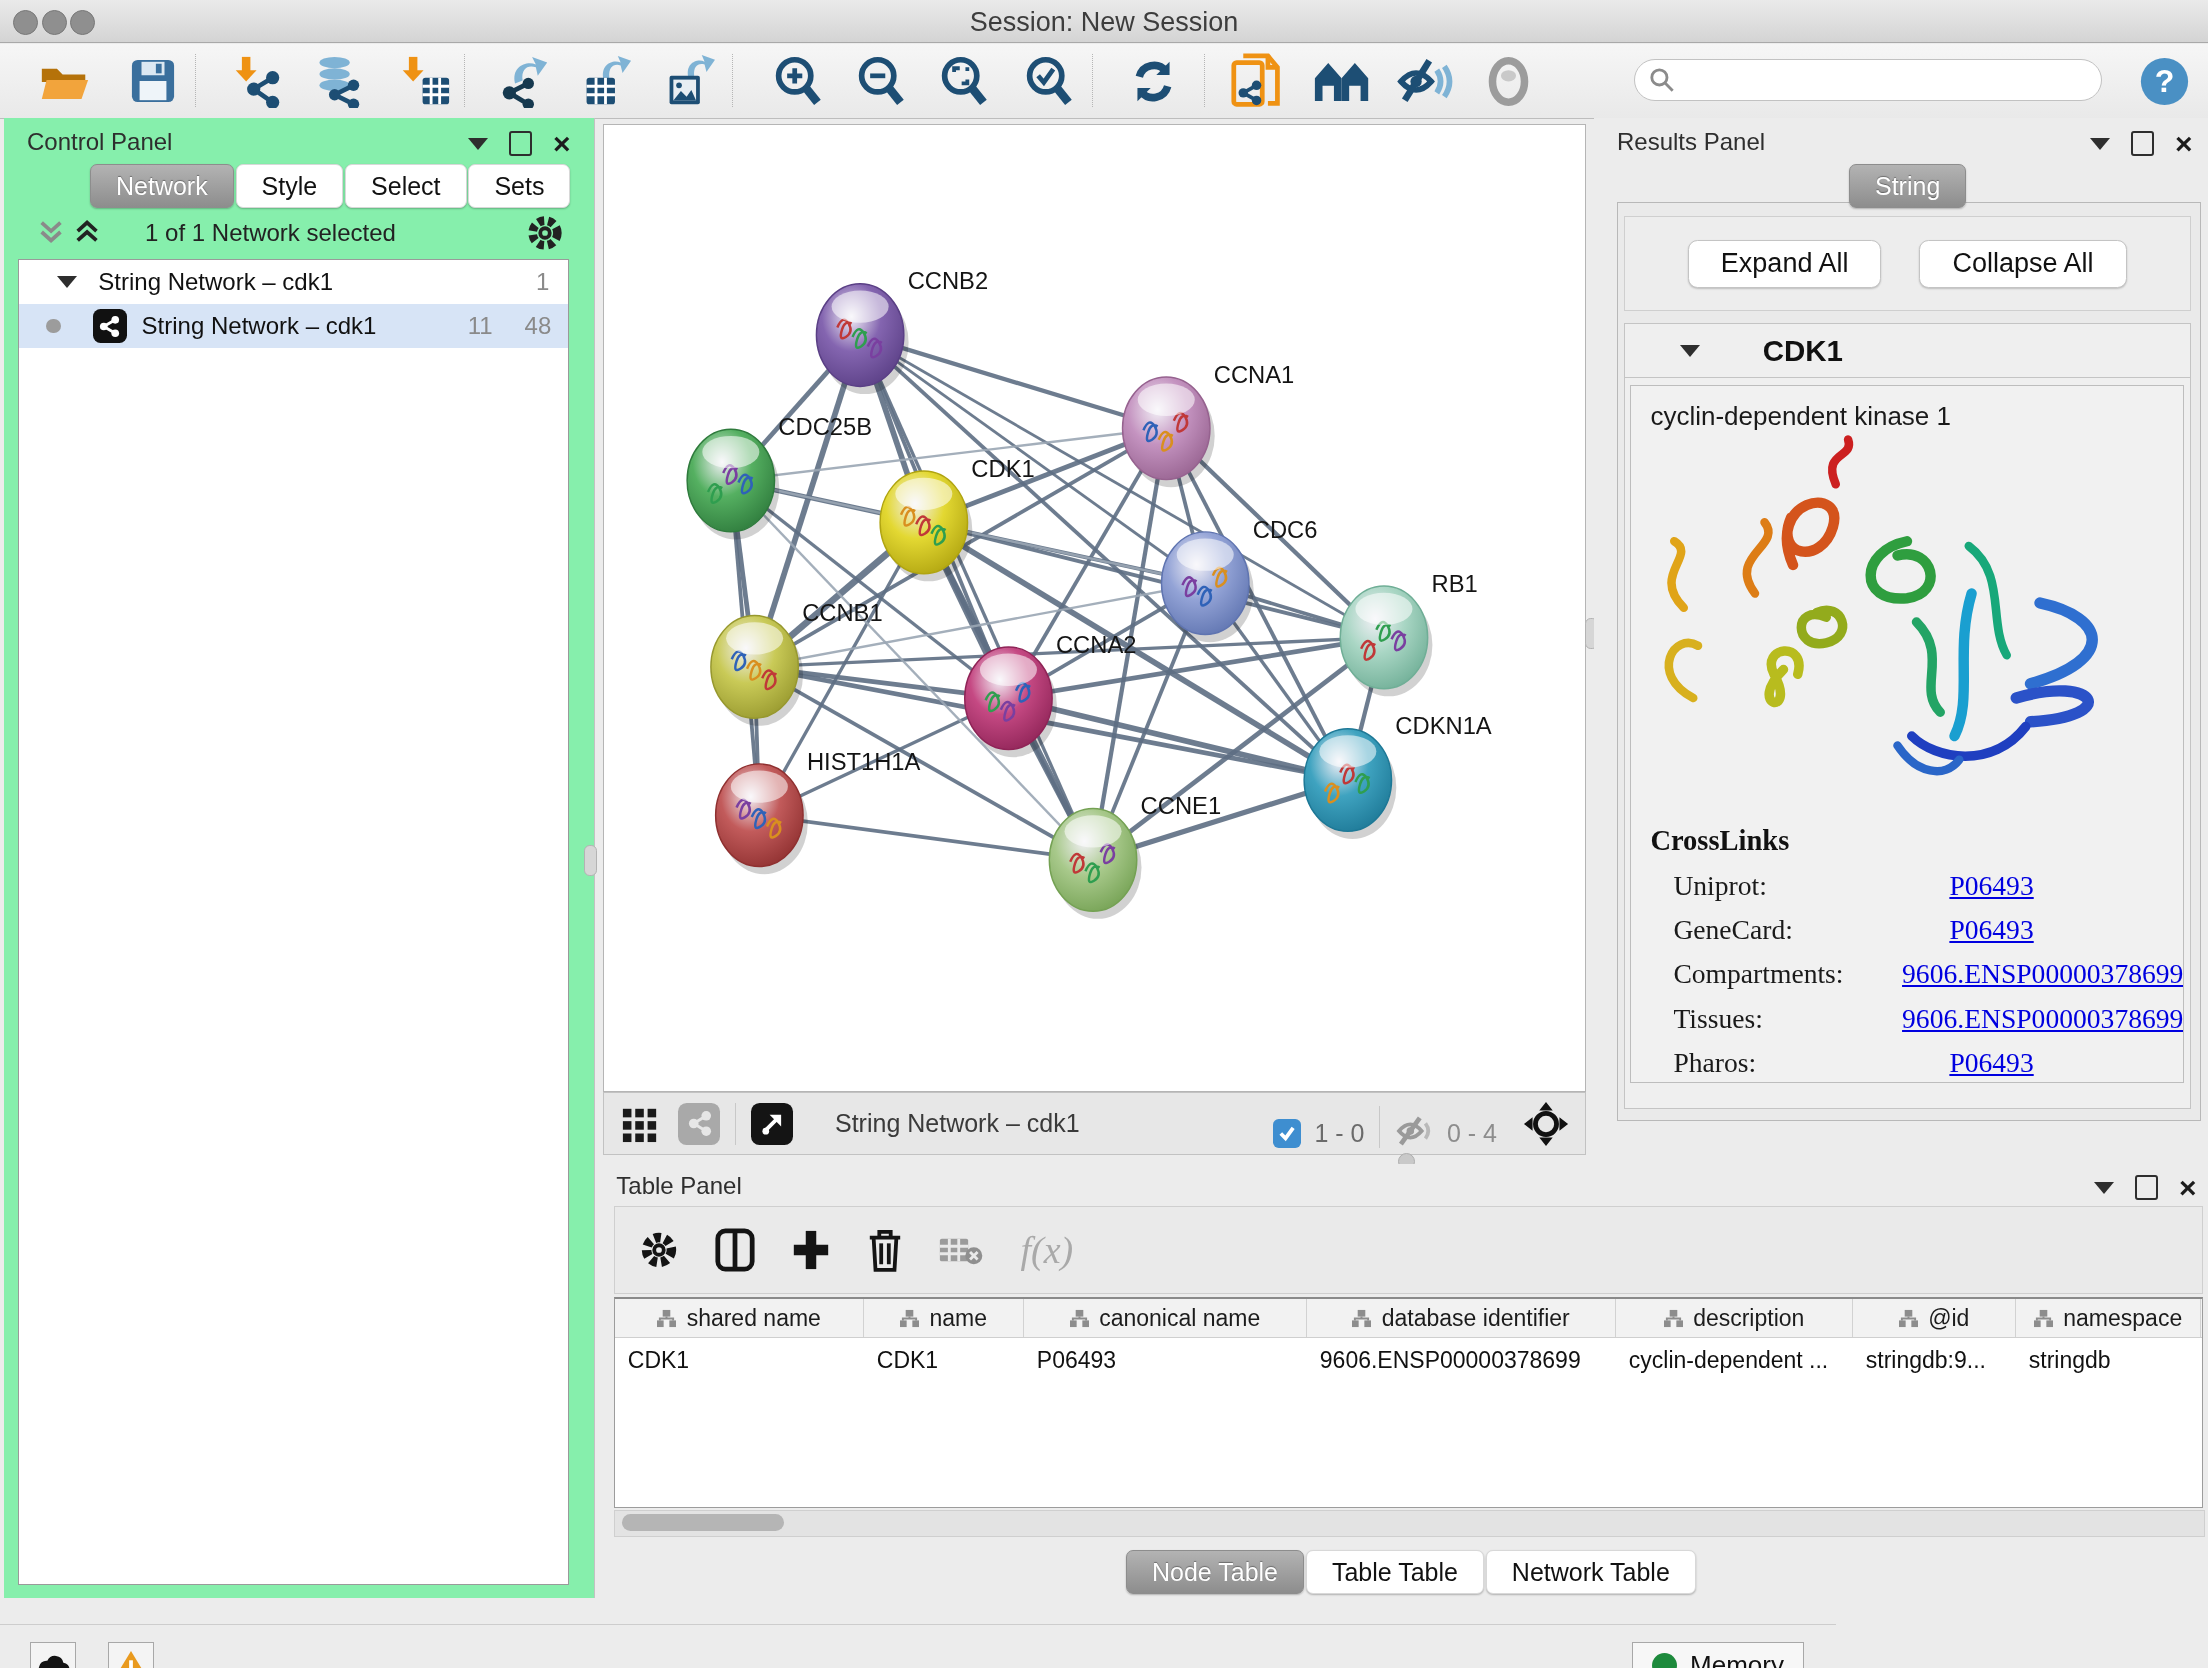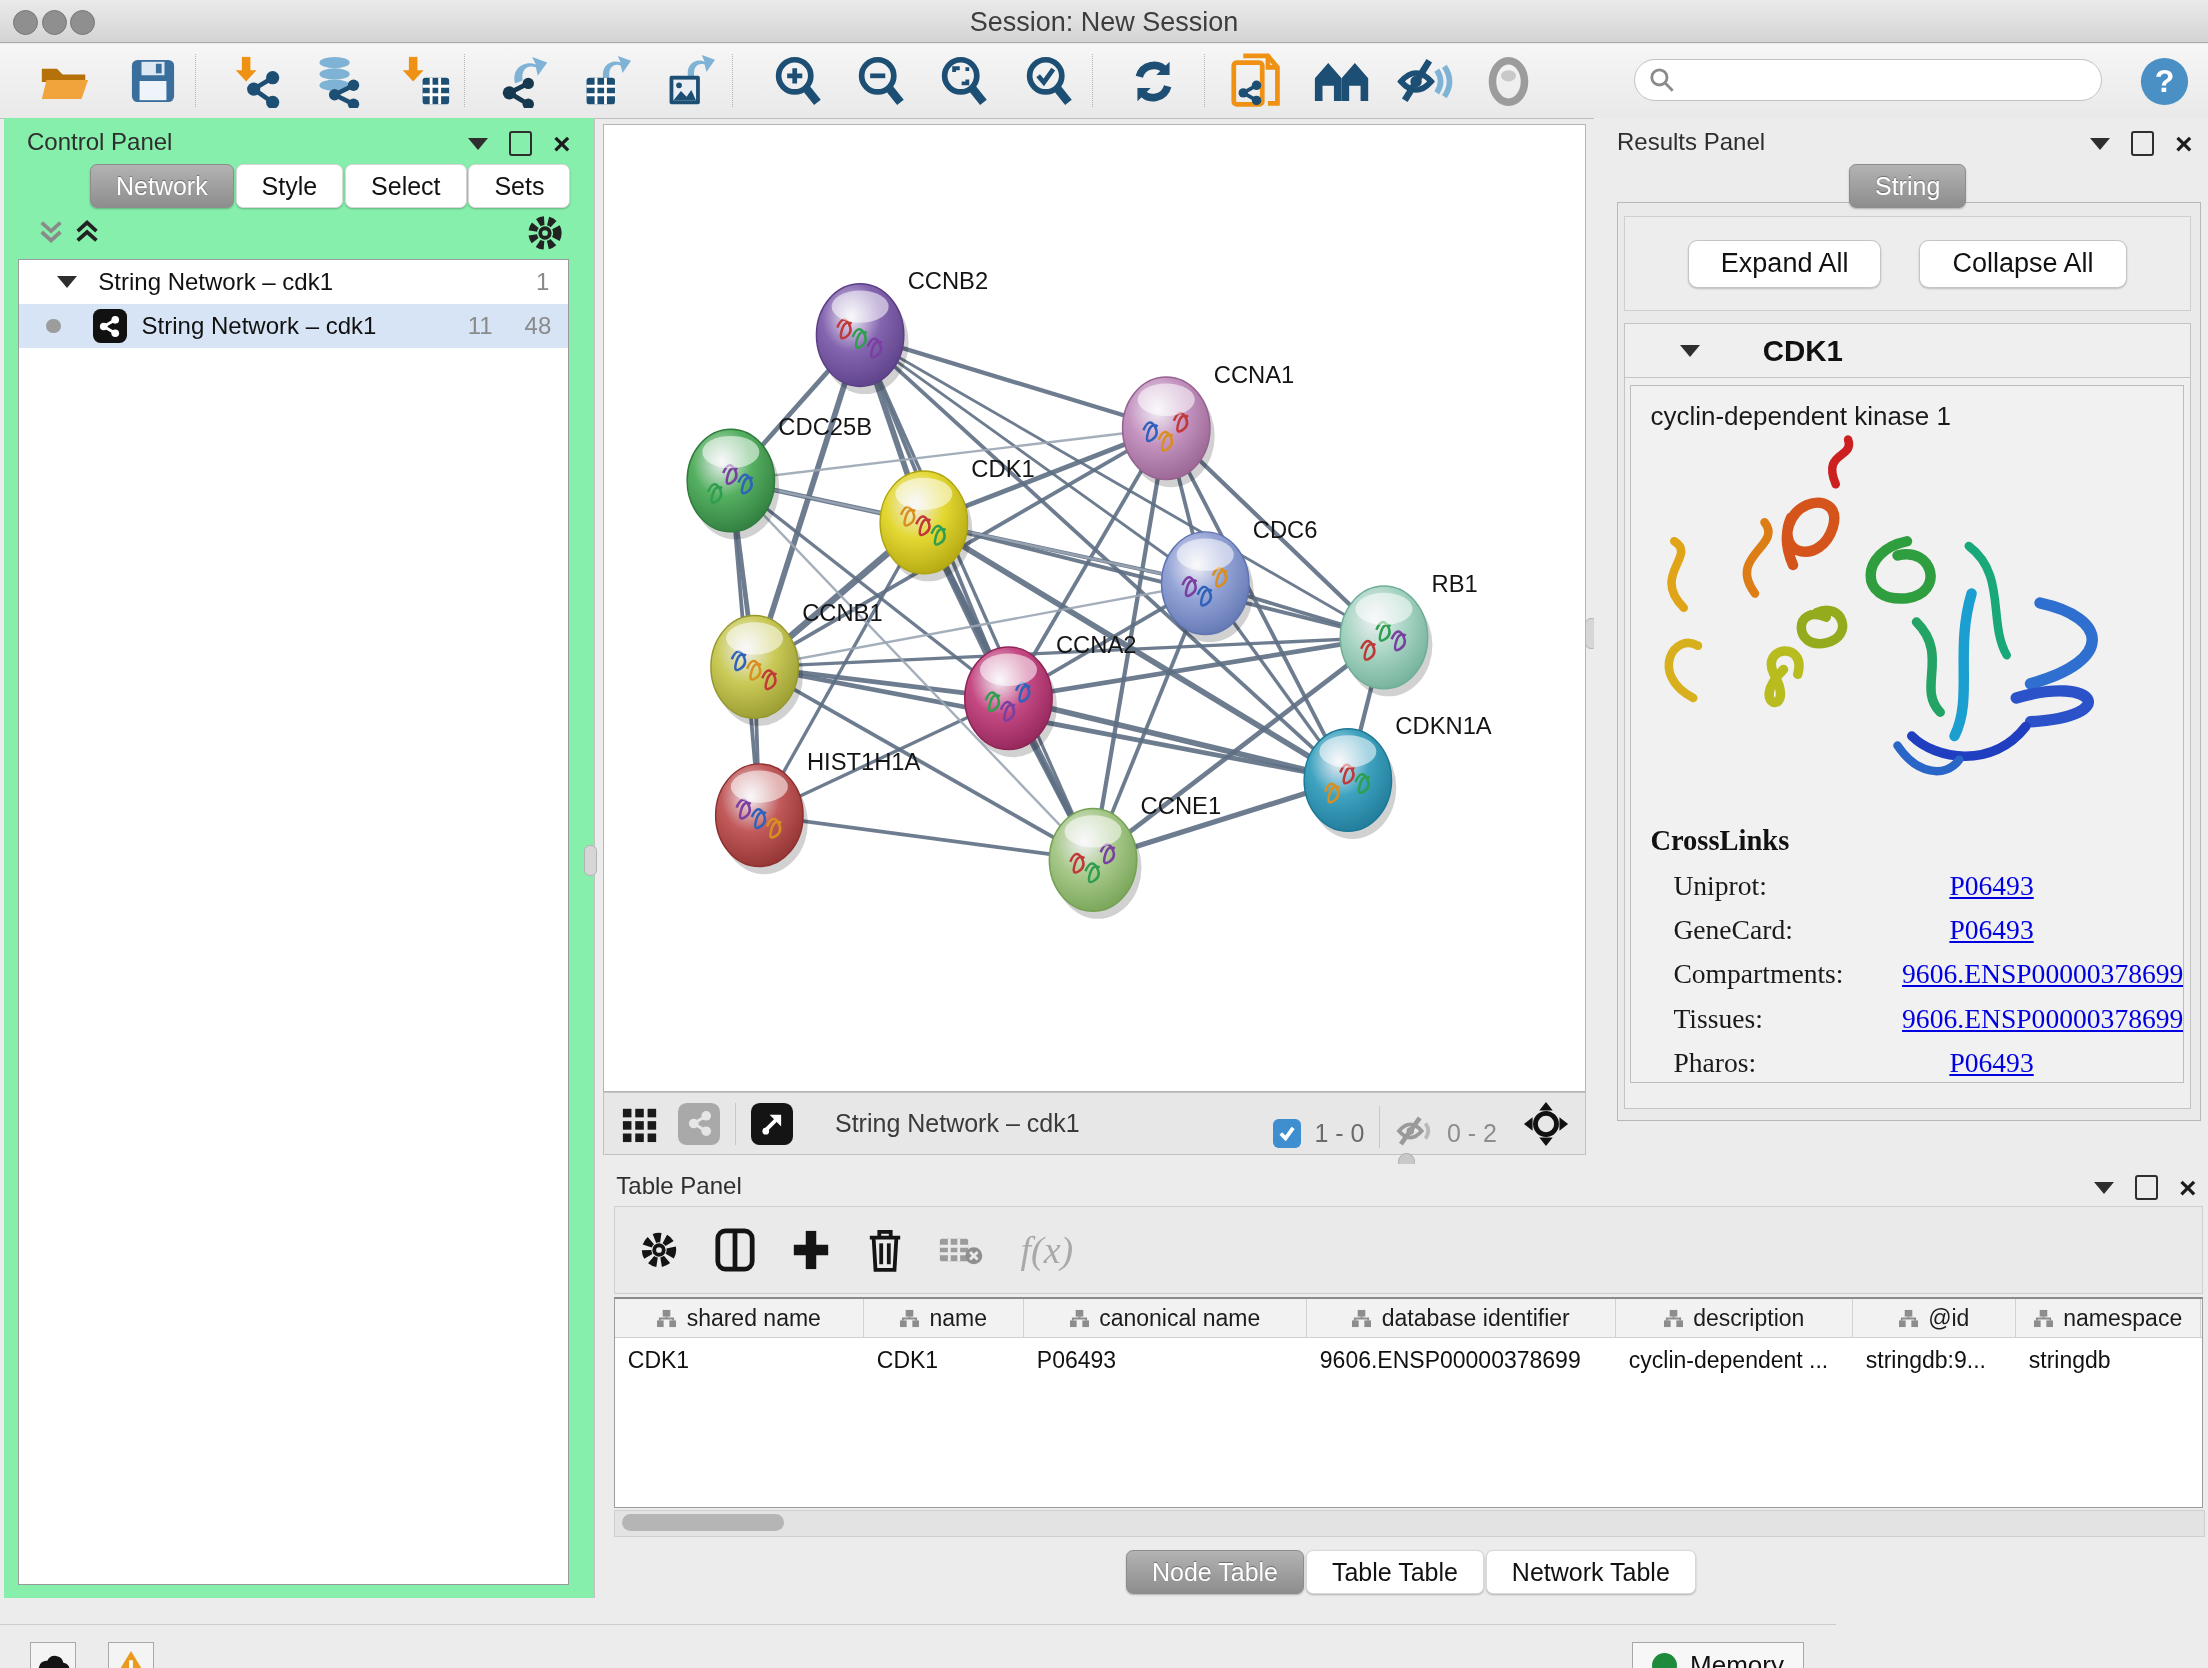--- a/index.html
+++ b/index.html
@@ -291,20 +291,21 @@
       </svg>
     </div>
   <div class="abs" style="left:68px;top:99px">
     <svg width="32" height="30" viewBox="0 0 34 32">
         <g fill="none" stroke="#222" stroke-width="4">
           <path d="M6 15 l10 -9 10 9"></path>
           <path d="M6 25 l10 -9 10 9"></path>
         </g>
       </svg>
     </div>
+  <div class="abs" style="left:0;top:101px;width:533px;text-align:center;font-size:24px;color:#222">1 of 1 Network selected</div>
   <div class="abs" style="left:521px;top:95px">
     <svg width="40" height="40" viewBox="0 0 42 42">
         <circle cx="21" cy="21" r="13" fill="none" stroke="#222" stroke-width="9" stroke-dasharray="6.5 4.2"></circle>
         <circle cx="21" cy="21" r="5" fill="none" stroke="#222" stroke-width="4"></circle>
       </svg>
     </div>
 
   <div id="cp-tree-box">
     <div class="tree-row">
       <div style="margin-left:38px" class="caret-down"></div>
@@ -585,21 +586,21 @@
         </svg>
       </div>
     <span style="font-size:25px;color:#6b6b6b;margin-left:13.3px">1 - 0</span>
     <div class="nf-sep"></div>
     <svg width="42" height="34" viewBox="0 0 44 36">
         <path d="M4 18 Q16 4 28 18 Q16 32 4 18 z" fill="none" stroke="#9a9a9a" stroke-width="4"></path>
         <circle cx="16" cy="18" r="4" fill="#9a9a9a"></circle>
         <line x1="6" y1="32" x2="26" y2="4" stroke="#9a9a9a" stroke-width="5"></line>
         <path d="M32 10 q6 8 0 16" fill="none" stroke="#b9b9b9" stroke-width="4"></path>
       </svg>
-    <span style="font-size:25px;color:#8d8d8d;margin-left:9.5px">0 - 2</span>
+    <span style="font-size:25px;color:#8d8d8d;margin-left:9.5px">0 - 4</span>
     <div style="margin:0 15px 0 25px">
       <svg width="48" height="48" viewBox="0 0 50 50">
           <circle cx="25" cy="25" r="11" fill="none" stroke="#111" stroke-width="5"></circle>
           <path d="M25 2 l7 9 h-14 z M25 48 l7 -9 h-14 z M2 25 l9 -7 v14 z M48 25 l-9 -7 v14 z" fill="#111"></path>
         </svg>
       </div>
   </div>
 </div>
 <div class="splitter-dot" style="left:1398px;top:1153px"></div>
 <div class="splitter-v" style="left:1585px;top:618px"></div>

